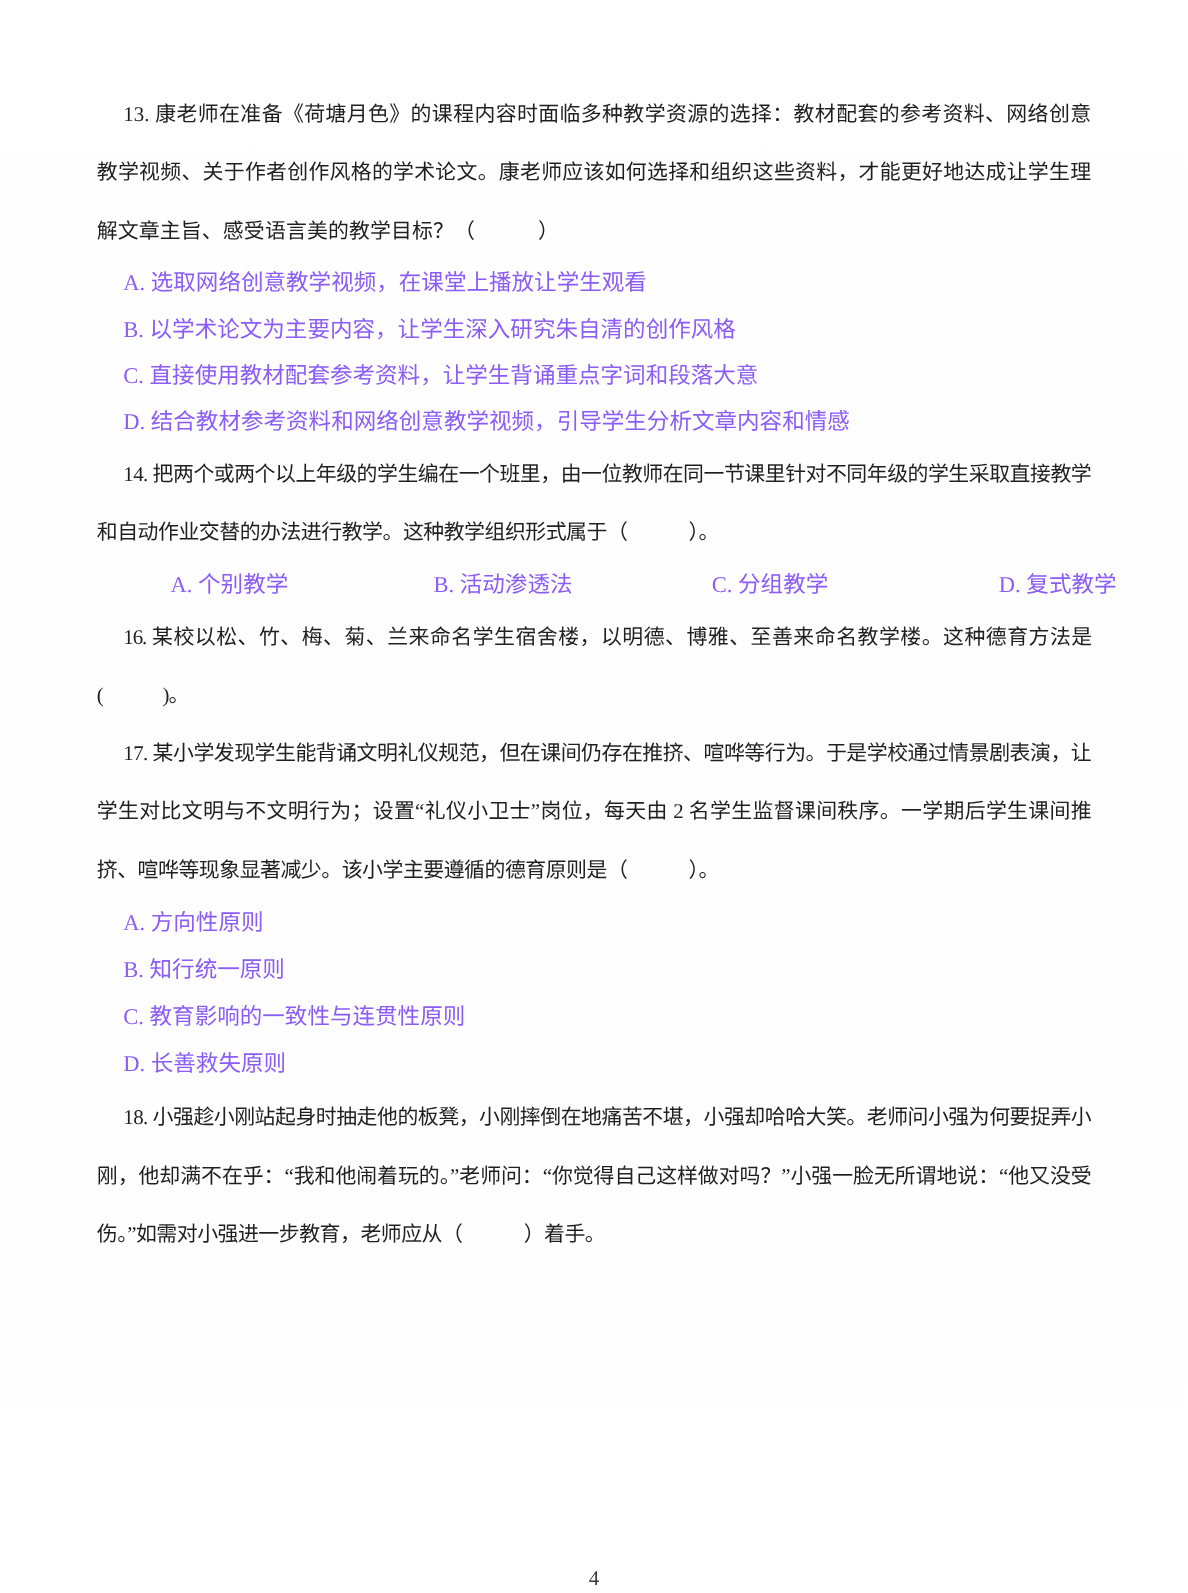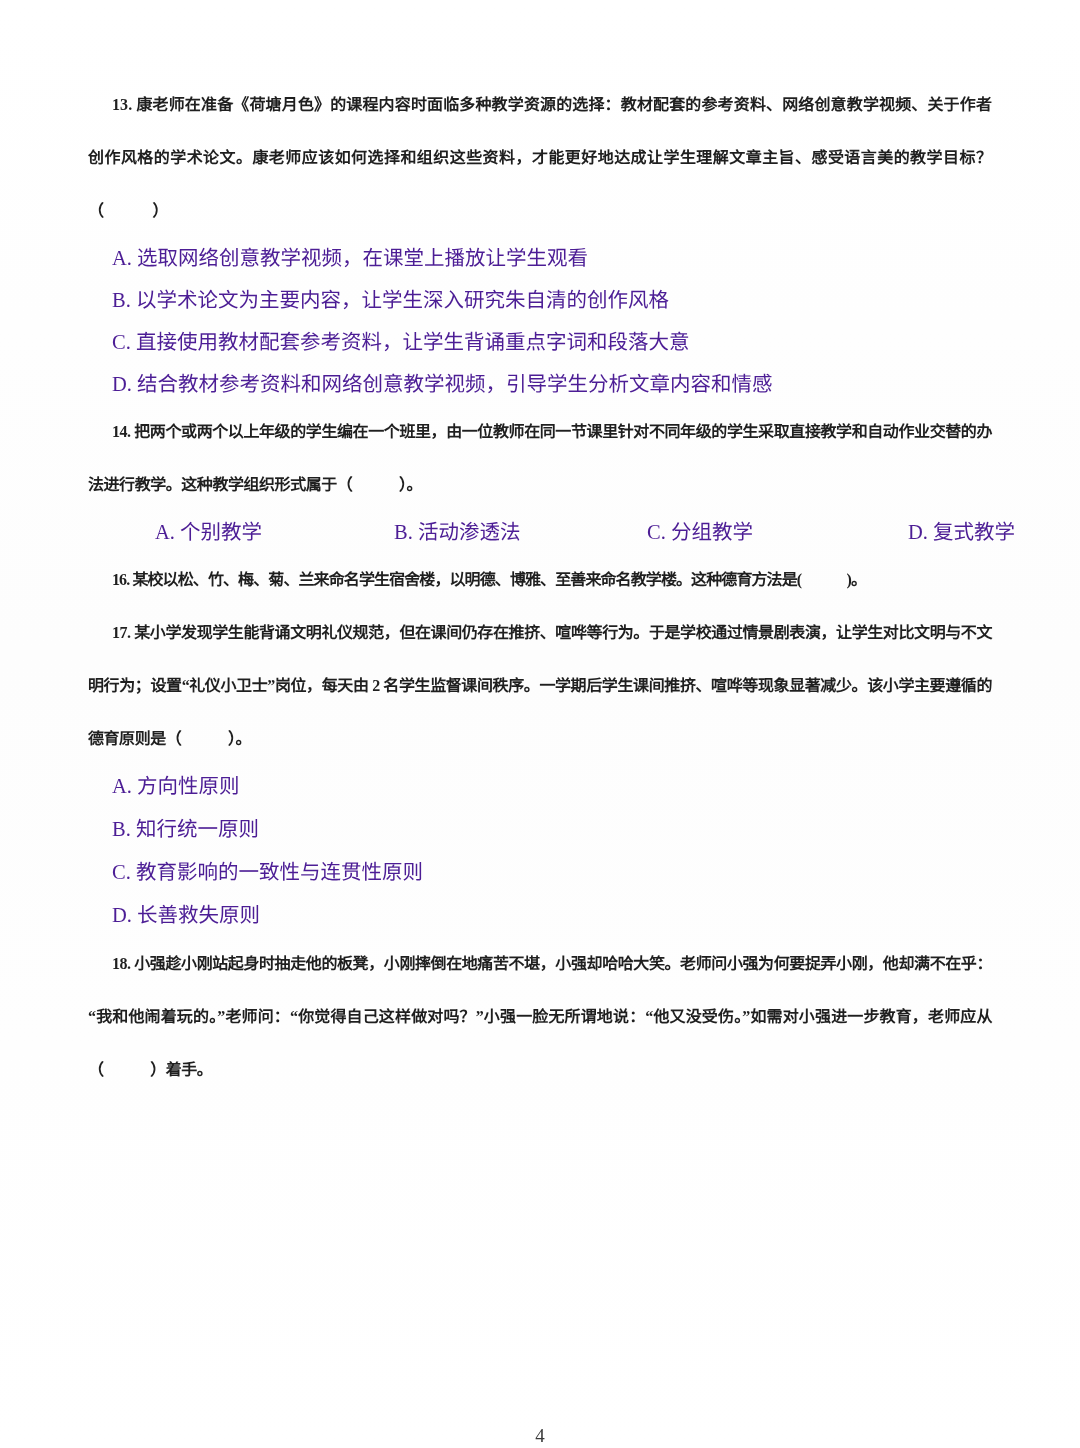--- a/index.html
+++ b/index.html
@@ -42,46 +42,45 @@
     top: 78px;
     width: 904px;
   }
 
   
   .q-block {
     margin: 0 0 0 0;
   }
 
   .q-stem {
-    font-size: 16px;
+    font-size: 19px;
     line-height: 53px;
     text-align: justify;
     text-justify: inter-ideograph;
     text-indent: 24px;
     letter-spacing: 0.1px;
     margin: 0;
     color: #1f1f1f;
-    font-weight: bold;
   }
   .q-stem.tight {
     letter-spacing: -0.45px;
   }
   .q-stem.tighter {
     letter-spacing: -0.9px;
   }
 
   
   .opt-row {
     display: block;
     font-size: 20.5px;
     line-height: 42px;
     margin: 0;
     padding-left: 24px;
     white-space: nowrap;
-    color: #4c1d95;
+    color: #8b5cf6;
   }
   .opt-row.spaced {
     line-height: 43px;
   }
 
   .opt {
     display: inline-block;
     vertical-align: top;
   }
 

